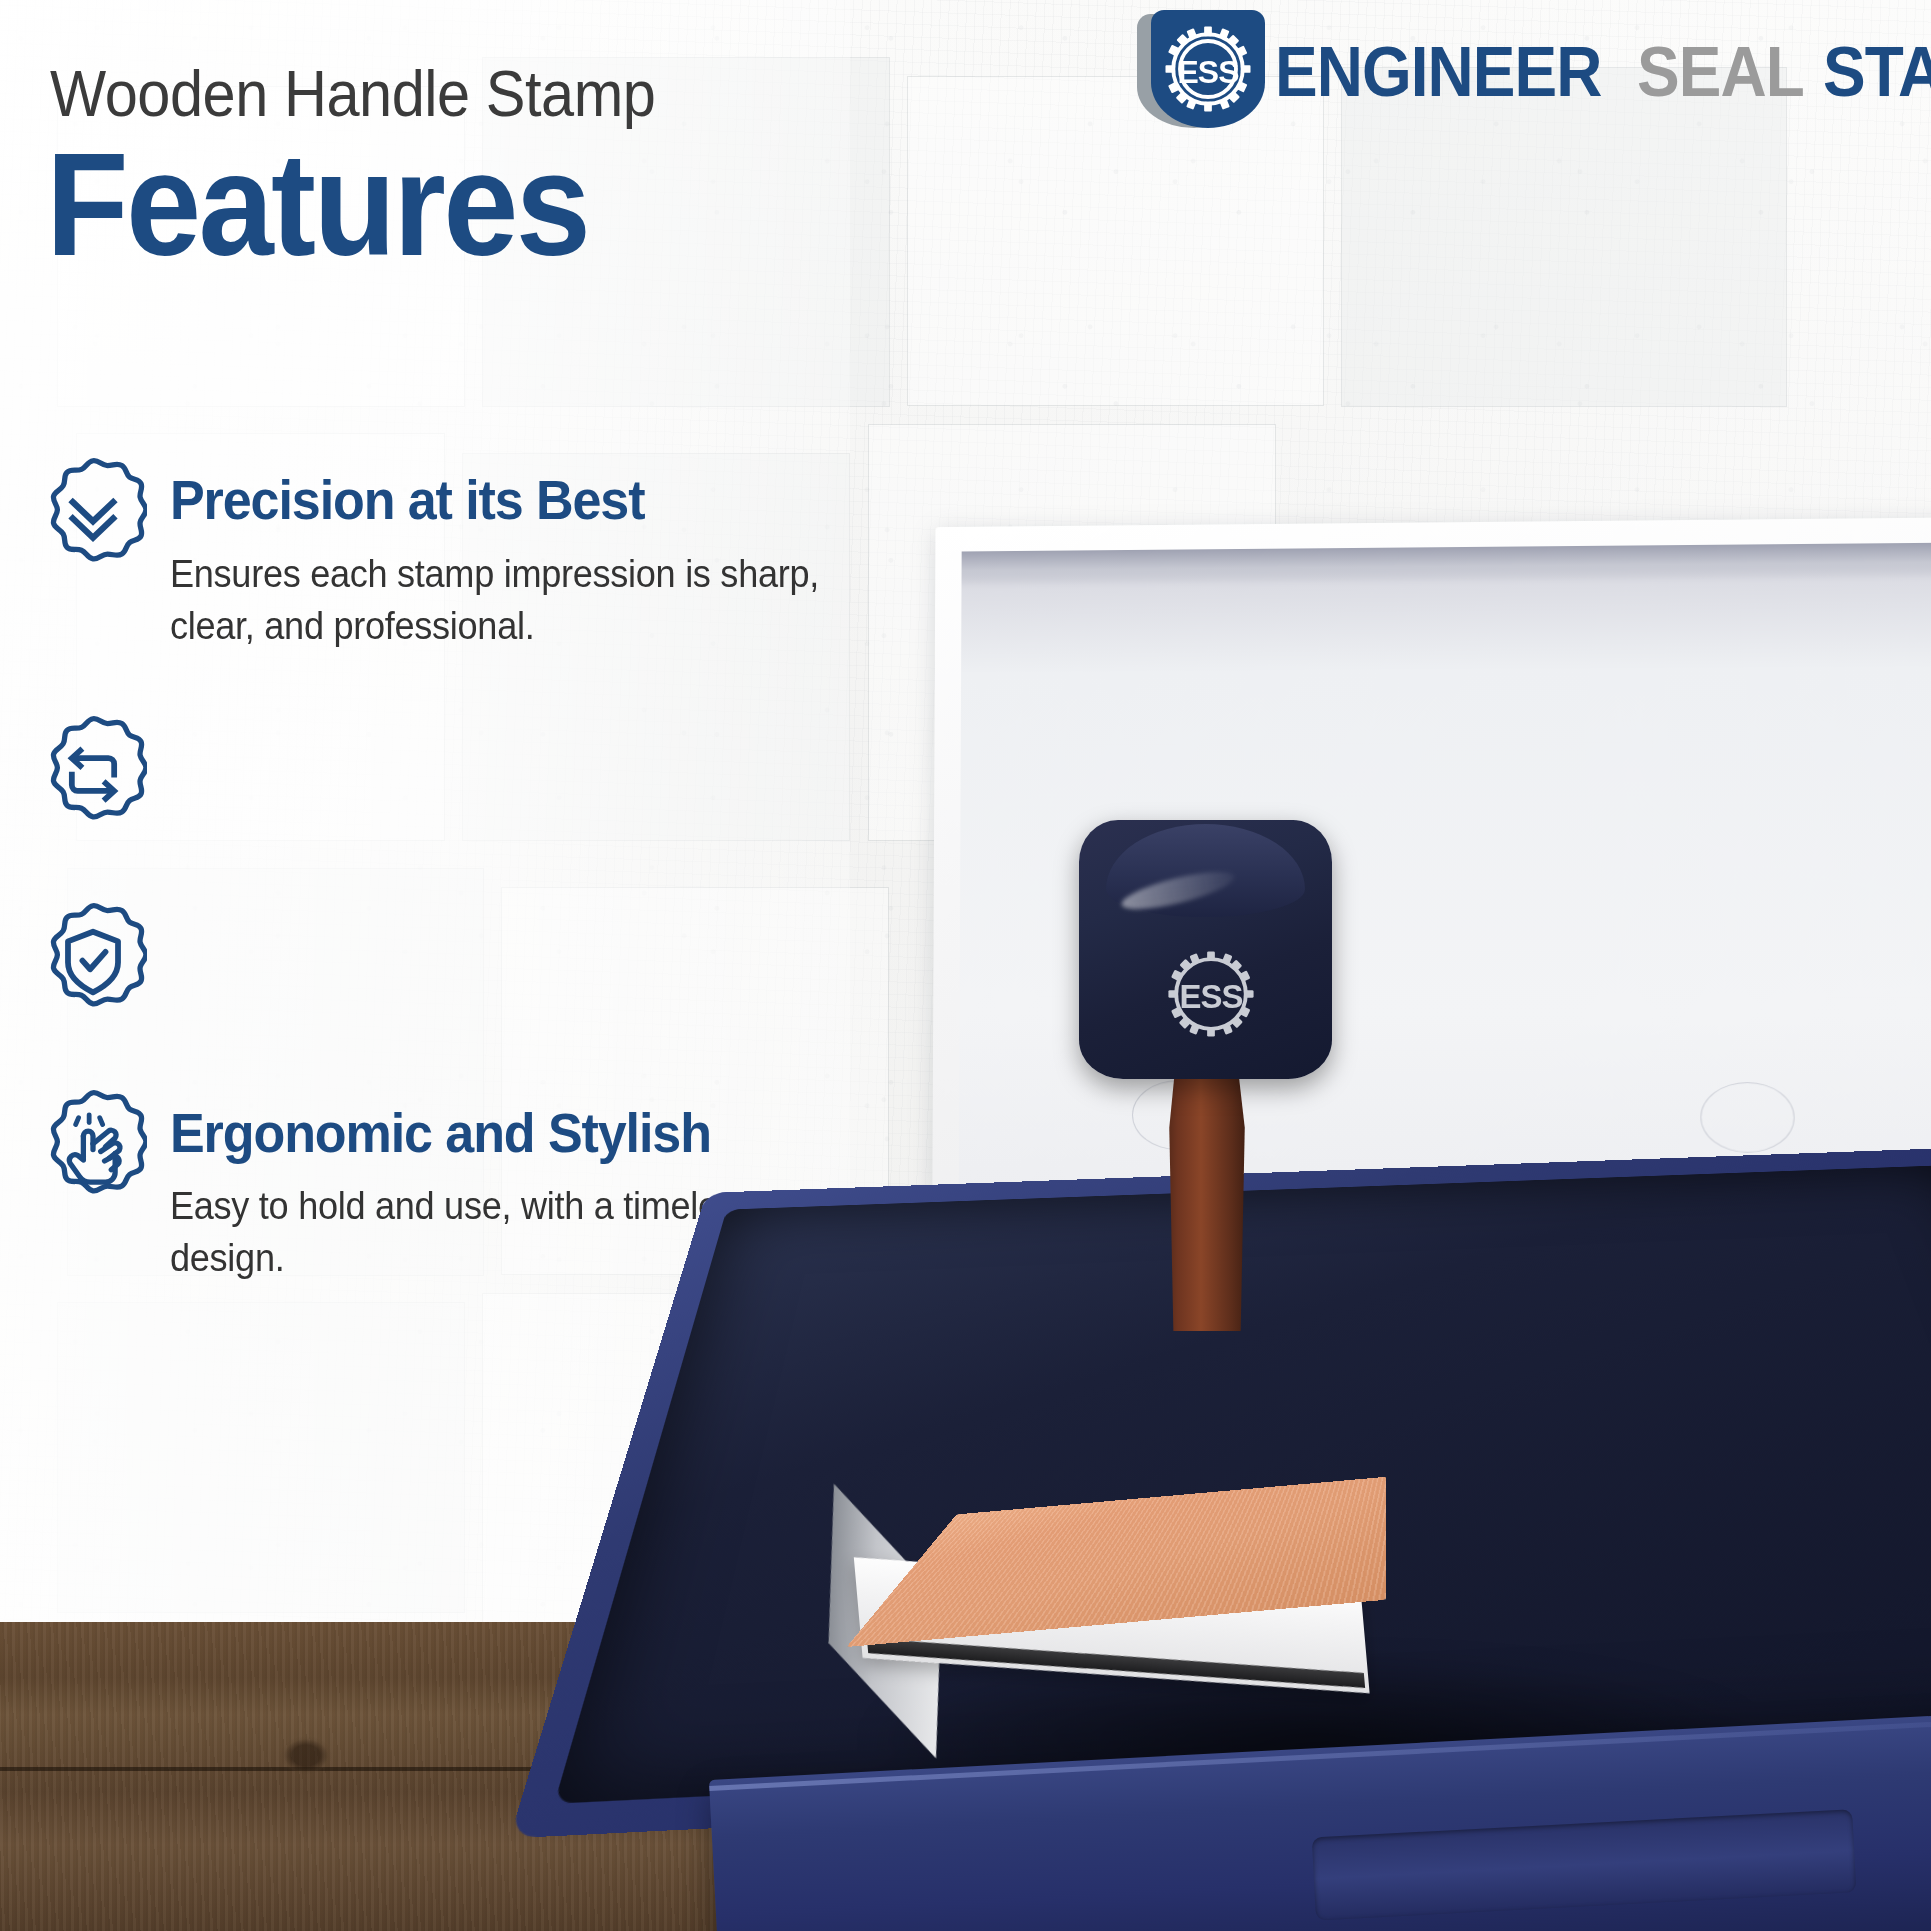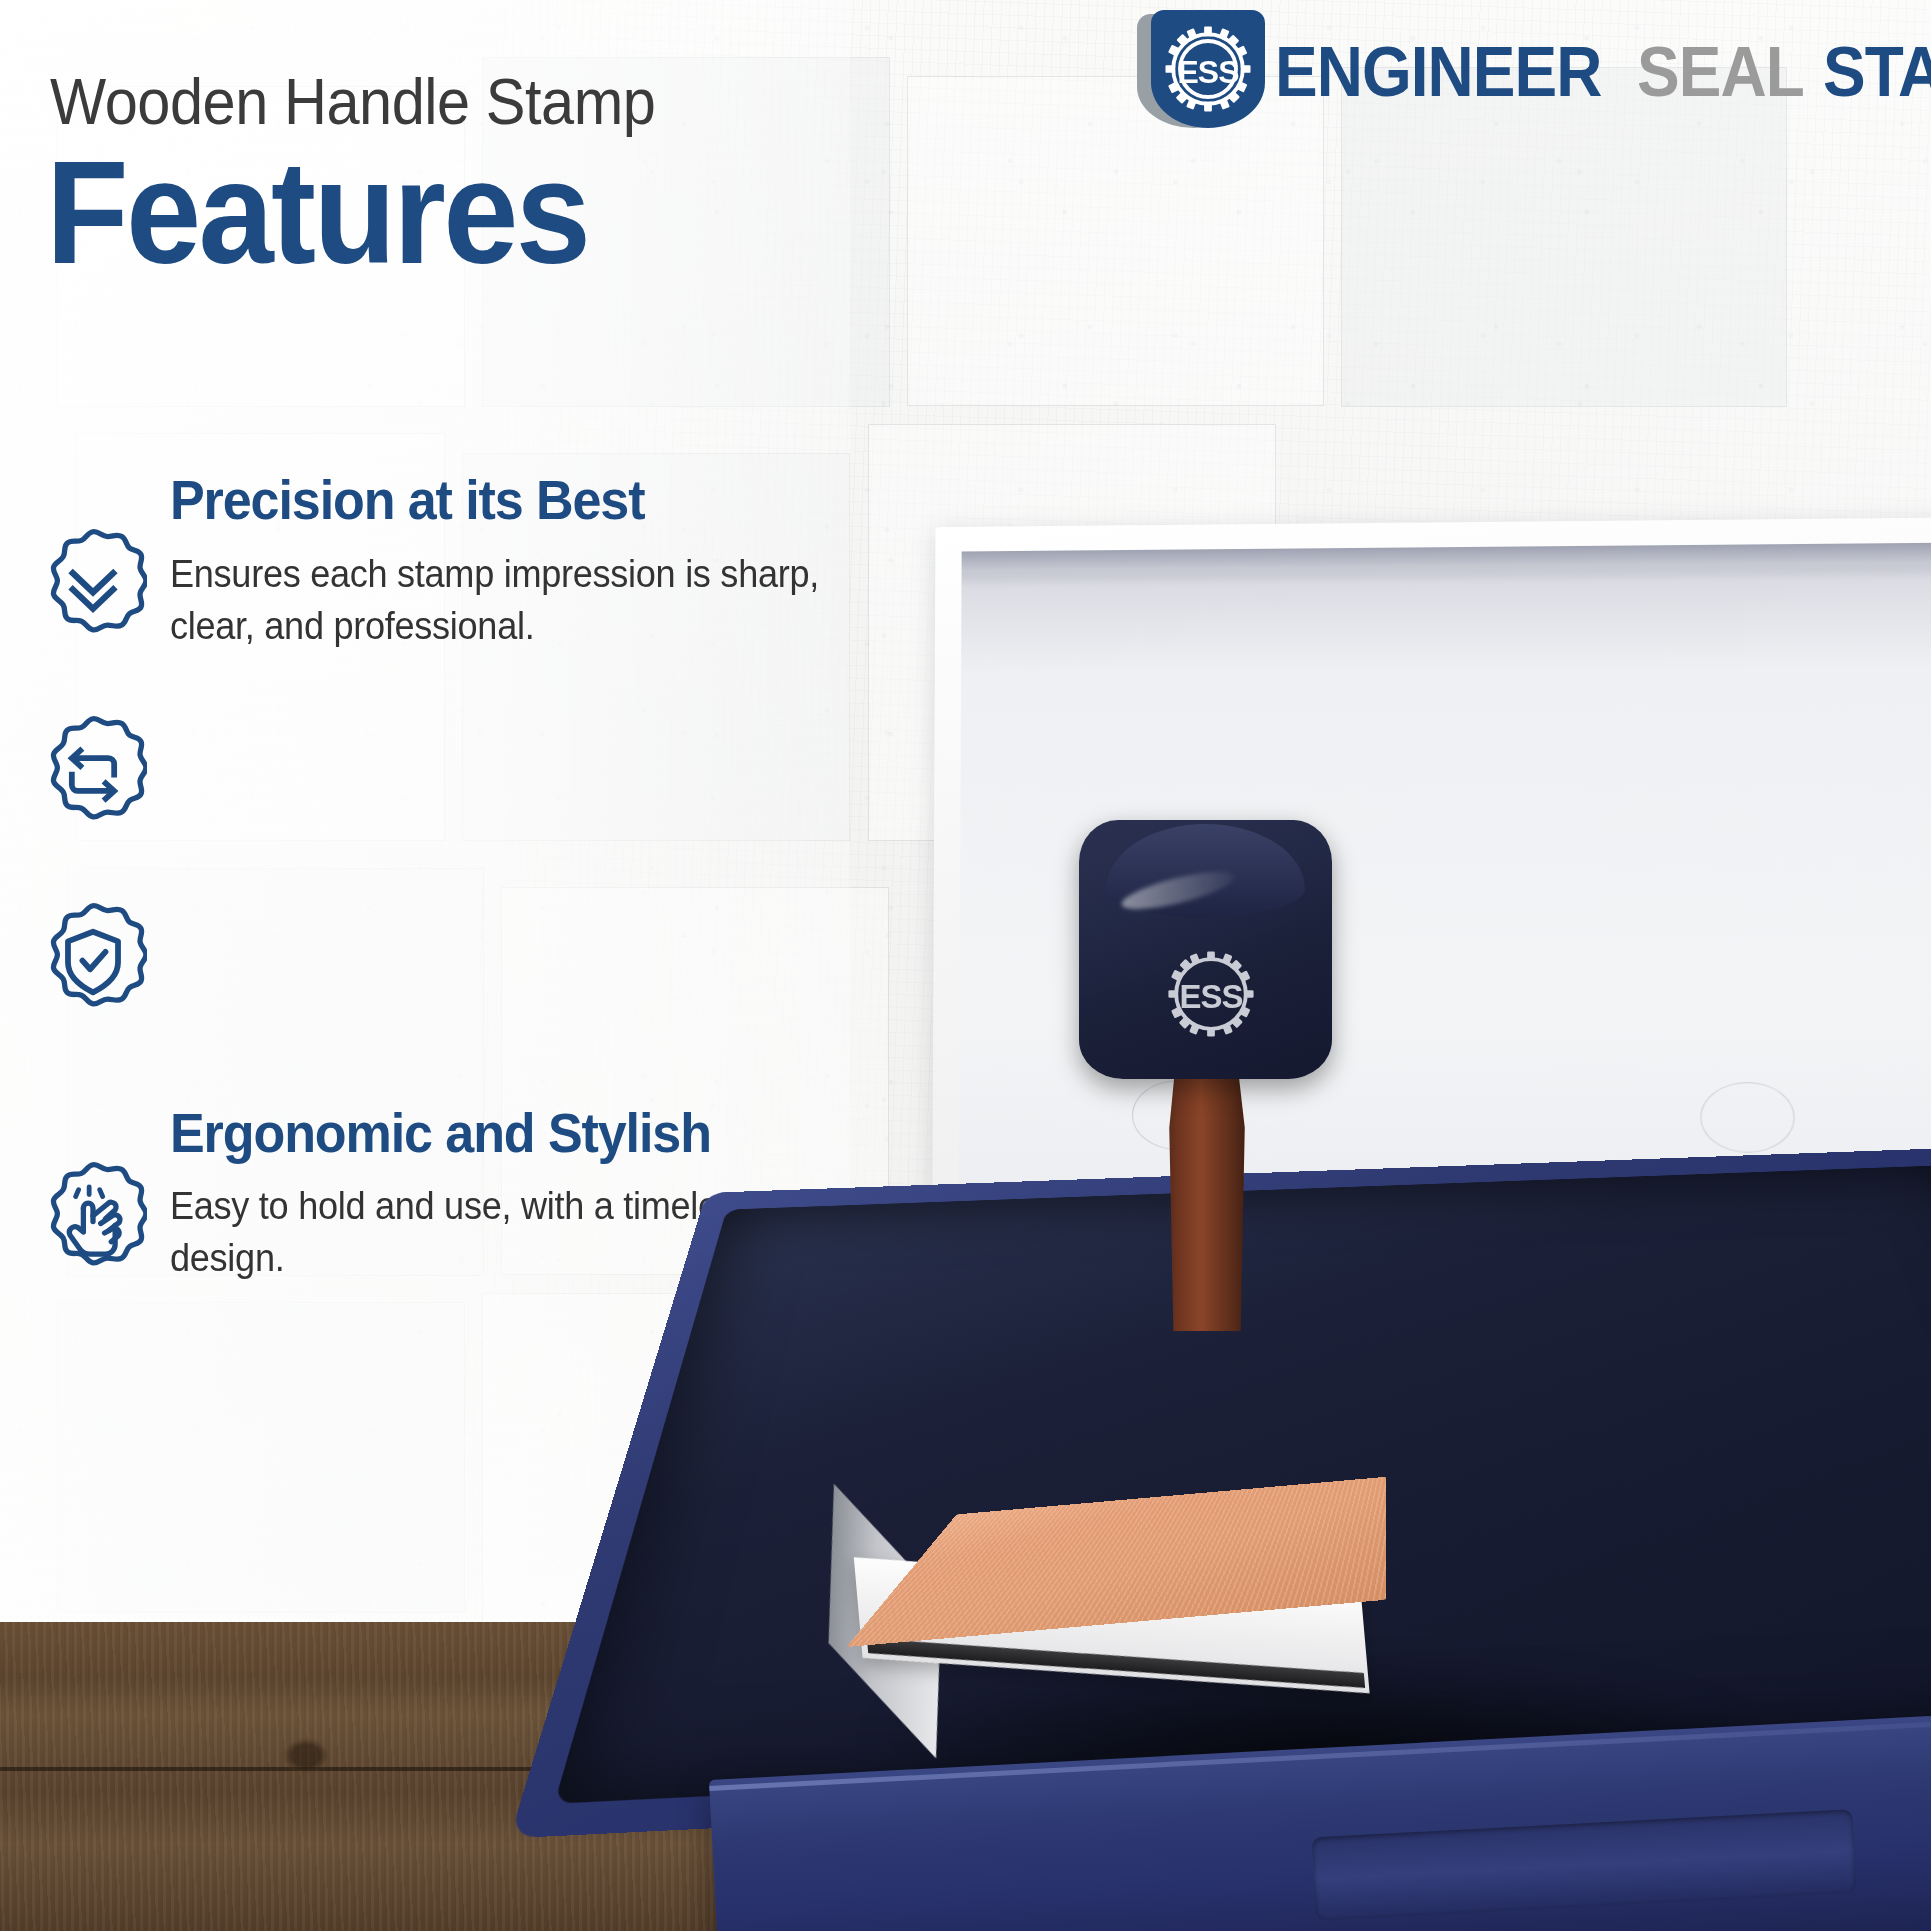--- a/index.html
+++ b/index.html
@@ -47,21 +47,21 @@
       repeating-linear-gradient(89deg, rgba(0,0,0,0.055) 0 1.9px, rgba(255,255,255,0.035) 1.9px 4.8px, rgba(0,0,0,0.03) 4.8px 7.7px),
       linear-gradient(180deg,#6b5037 0%,#5e462f 18%,#6d543a 30%,#5a432e 55%,#6a5139 72%,#543e2a 100%);
   }
   .wood-seam { position:absolute; left:0; width:1931px; height:3.9px; background:rgba(20,12,6,0.55); }
   .wood-knot {
     position:absolute; width:52px; height:39px; border-radius:50%;
     background:radial-gradient(ellipse at center, rgba(35,22,12,0.55) 0 38%, rgba(80,60,40,0.18) 60%, transparent 72%);
   }
 
   
-  .header { position:absolute; left:0; top:15px; width:1931px; height:290px; }
+  .header { position:absolute; left:0; top:7px; width:1931px; height:290px; }
 
   .kicker {
     position:absolute; left:50px; top:50px;
     font-size:64px; font-weight:300; letter-spacing:-0.5px;
     color:#3b3b3b; white-space:nowrap;
     font-family:"Liberation Sans", sans-serif;
     transform:scaleX(0.93); transform-origin:left center;
   }
   .big-title {
     position:absolute; left:46px; top:124px;
@@ -85,21 +85,21 @@
   .logo-word { display:flex; align-items:center; margin-left:13.5px; }
   .logo-word span {
     font-size:71px; font-weight:700; letter-spacing:-1px; line-height:1;
     transform:scaleX(0.90); transform-origin:left center; display:inline-block;
   }
   .lw-blue { color:#1d4b82; }
   .lw-gray { color:#9b9b9b; }
 
   
   .features { position:absolute; left:39px; top:454px; width:1023px; }
-  .feature { position:relative; display:flex; align-items:flex-end; margin-bottom:60px; }
+  .feature { position:relative; display:flex; align-items:flex-start; margin-bottom:60px; }
   .feature-icon { flex:0 0 auto; width:108px; height:127px; position:relative; }
   .feature-icon svg { position:absolute; left:0; top:0; width:108px; height:127px; }
   .feature-body { margin-left:23px; padding-top:17.4px; }
   .feature-title {
     font-size:56px; font-weight:700; color:#1d4b82; letter-spacing:-1.2px;
     line-height:1.05; white-space:nowrap;
     transform:scaleX(0.93); transform-origin:left center;
   }
   .feature-desc {
     margin-top:17.4px; font-size:38px; font-weight:300; color:#333333;

